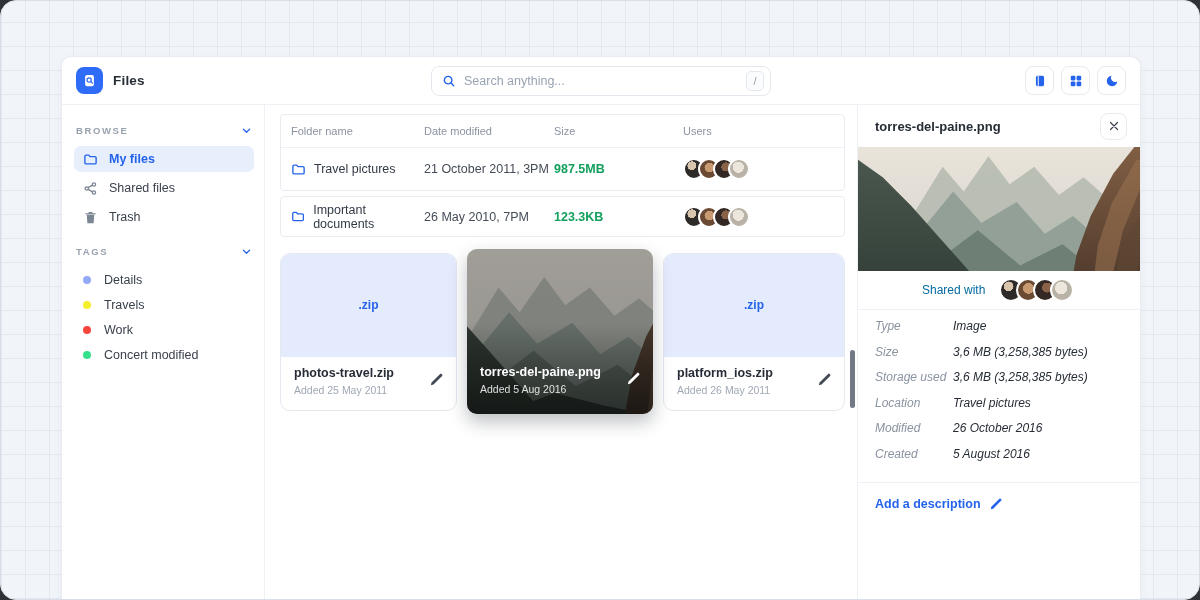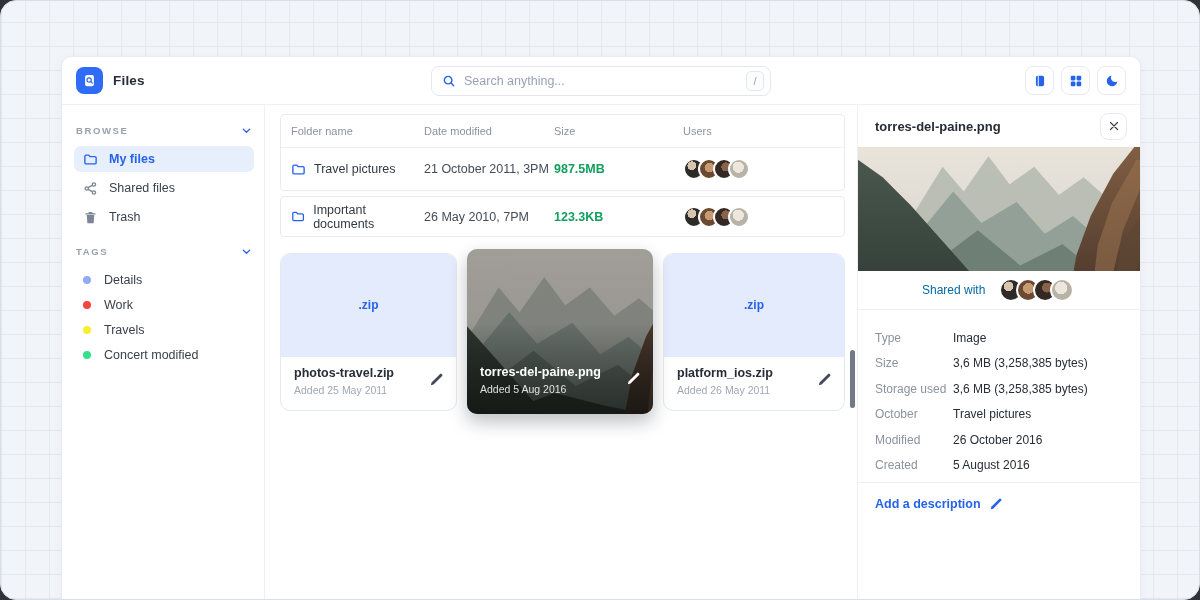--- a/index.html
+++ b/index.html
@@ -87,21 +87,21 @@
   .tabs{ display:flex; height:33px; border-top:1px solid #edf0f4; flex:0 0 auto;}
   .tab{ flex:1; display:flex; align-items:center; justify-content:center; font-size:12px; color:#3a414c; border-bottom:1px solid #edf0f4; cursor:pointer; background:#fff;}
   .tab.active{ background:#e7eefc; color:#2563eb; font-weight:bold; border-bottom:2px solid #2563eb; }
   .tab + .tab{ border-left:1px solid #edf0f4; }
   .preview{ height:124px; flex:0 0 auto; }
   .preview svg{ width:100%; height:100%; display:block; }
   .shared-row{ height:39px; display:flex; align-items:center; gap:14px; padding:0 17px; border-bottom:1px solid #edf0f4; flex:0 0 auto;}
   .shared-label{ font-size:12px; color:#0369a1;margin-left:47px; }
   .shared-row .avatar{ width:24px; height:24px; }
   .props{ padding:9px 17px 10px; border-bottom:1px solid #edf0f4; flex:0 0 auto;}
-  .prop-row{ display:flex; align-items:flex-end; height:25.5px; }
+  .prop-row{ display:flex; align-items:flex-start; height:25.5px;font-style:italic; }
   .prop-label{ width:78px; flex:0 0 auto; font-size:12px; color:#8a93a0; }
   .prop-value{ font-size:12px; color:#272d36; }
   .add-desc{ padding:14px 17px; display:flex; align-items:center; gap:8px; cursor:pointer;}
   .add-desc span{ font-size:12.5px; font-weight:bold; color:#2563eb; }
   .hidden-defs{ position:absolute; width:0; height:0; overflow:hidden;}
 </style>
 </head>
 <body>
 
 <svg class="hidden-defs" aria-hidden="true">
@@ -216,26 +216,26 @@
             <span class="lbl">Tags</span>
             <svg width="11" height="11" viewBox="0 0 24 24" fill="none">
                 <path d="M5 9l7 7 7-7" stroke="#2563eb" stroke-width="3" stroke-linecap="round" stroke-linejoin="round"></path>
               </svg>
           </div>
           <div class="tag-item">
             <span class="tag-dot" style="background-color: rgb(146, 169, 245);"></span>
             <span>Details</span>
           </div>
           <div class="tag-item">
+            <span class="tag-dot" style="background-color: rgb(246, 239, 46);"></span>
+            <span>Travels</span>
+          </div>
+          <div class="tag-item">
             <span class="tag-dot" style="background-color: rgb(245, 70, 61);"></span>
             <span>Work</span>
-          </div>
-          <div class="tag-item">
-            <span class="tag-dot" style="background-color: rgb(246, 239, 46);"></span>
-            <span>Travels</span>
           </div>
           <div class="tag-item">
             <span class="tag-dot" style="background-color: rgb(53, 224, 141);"></span>
             <span>Concert modified</span>
           </div>
         </div>
       </div>
 
       <div class="main">
 
@@ -379,21 +379,21 @@
           </div>
           <div class="prop-row">
             <span class="prop-label">Size</span>
             <span class="prop-value">3,6 MB (3,258,385 bytes)</span>
           </div>
           <div class="prop-row">
             <span class="prop-label">Storage used</span>
             <span class="prop-value">3,6 MB (3,258,385 bytes)</span>
           </div>
           <div class="prop-row">
-            <span class="prop-label">October</span>
+            <span class="prop-label">Location</span>
             <span class="prop-value">Travel pictures</span>
           </div>
           <div class="prop-row">
             <span class="prop-label">Modified</span>
             <span class="prop-value">26 October 2016</span>
           </div>
           <div class="prop-row">
             <span class="prop-label">Created</span>
             <span class="prop-value">5 August 2016</span>
           </div>

